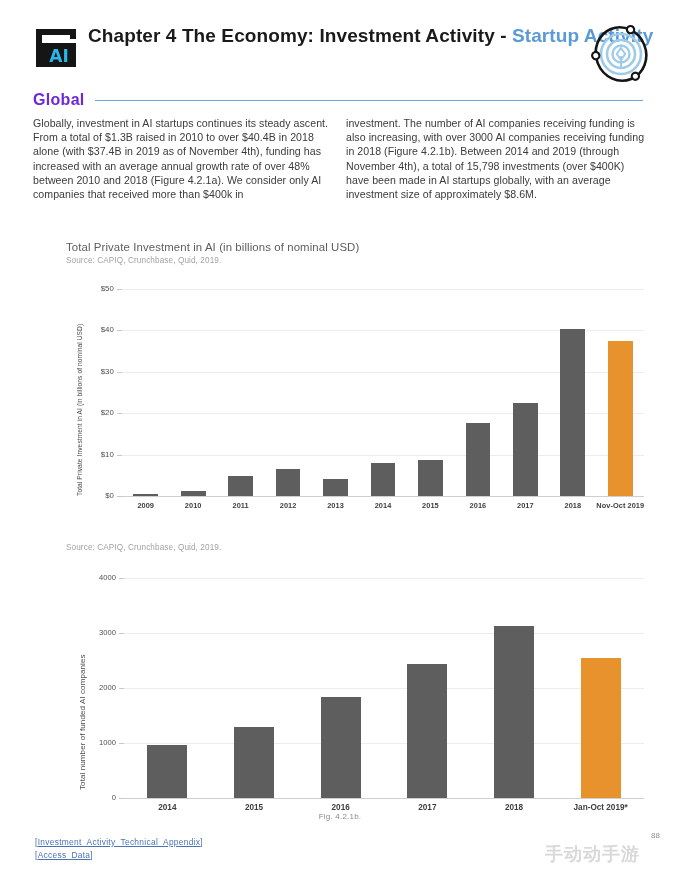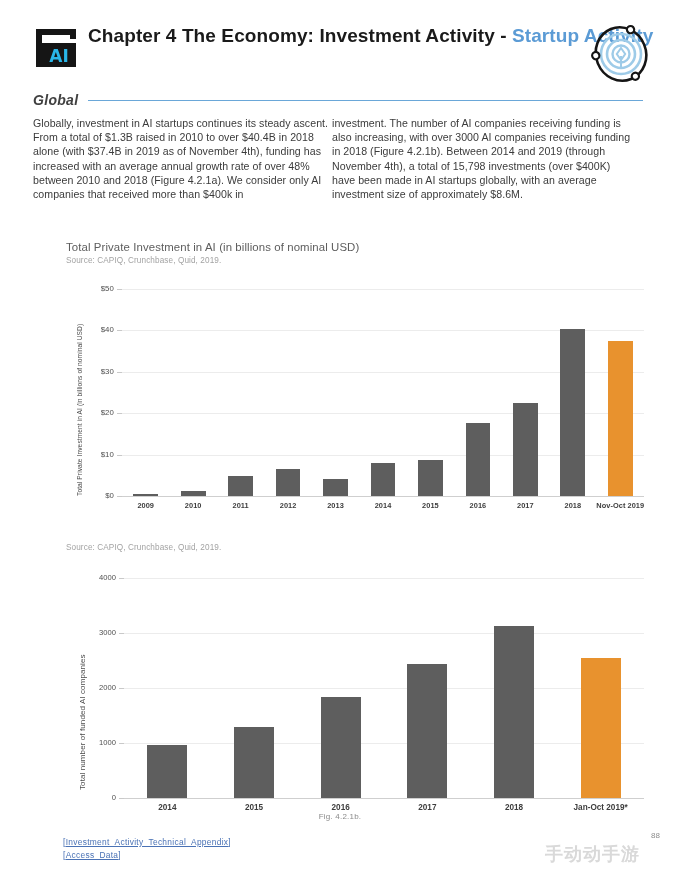--- a/index.html
+++ b/index.html
@@ -24,28 +24,28 @@
   .title-line2 {
     font-size:19px; color:#1a1a1a; letter-spacing:.1px;
     line-height:22px; white-space:nowrap; margin-top:1px;font-weight:bold;
   }
   .title-accent { color:#5b9bd5; }
   .logo-orbit { position:absolute; left:584px; top:18px; width:74px; height:72px; }
 
   
   .section-head { position:absolute; left:33px; top:89px; width:610px; height:22px; display:flex; align-items:center; }
   .section-head .label {
-    color:#404040; font-size:14px; font-weight:bold; letter-spacing:.3px; padding-right:10px;font-style:italic;
+    color:#6d28d9; font-size:16px; font-weight:bold; letter-spacing:.3px; padding-right:10px;
   }
   .section-head .rule { flex:1; height:1.6px; background:#6aa7d8; margin-top:1px; }
 
   
   .body-cols {
     position:absolute; left:33px; top:116px; width:612px;
-    display:flex; 
+    display:flex; gap:14px;
   }
   .col { width:299px; font-size:10.6px; line-height:14.2px; color:#3b3b3b; letter-spacing:.05px; }
 
   
   .chart-block { position:absolute; }
   .chart-title { font-size:11.4px; color:#5d5d5d; letter-spacing:.1px; }
   .chart-source { font-size:8.2px; color:#a3a3a3; margin-top:3px; letter-spacing:.1px; }
   .fig-caption { font-size:7.6px; color:#8a8a8a; text-align:center; letter-spacing:.2px; }
 
   .plot { position:relative; }
@@ -64,21 +64,21 @@
   .xtick {
     position:absolute; font-size:7.4px; color:#3d3d3d; font-weight:bold;
     text-align:center; letter-spacing:.05px;
   }
   .xtick2 { position:absolute; font-size:8.2px; color:#3d3d3d; font-weight:bold; text-align:center; }
   .ytick2 { position:absolute; font-size:7.6px; color:#4f4f4f; text-align:right; }
 
   
   .footer-links { position:absolute; left:35px; top:836px; }
   .flink {
-    display:block; font-size:8.4px; color:#4a72b5; letter-spacing:.3px; line-height:13px;margin-left:28px;
+    display:block; font-size:8.4px; color:#4a72b5; letter-spacing:.3px; line-height:13px;
   }
   .flink u { text-decoration: underline; }
   .page-num { position:absolute; left:660px; top:831px; font-size:8px; color:#8d8d8d; transform:translateX(-100%); }
   .watermark {
     position:absolute; left:545px; top:842px;
     font-size:18px; font-weight:bold; color:#d9d9d9;
     letter-spacing:1px; font-family:"DejaVu Sans", sans-serif;
   }
 </style>
 </head>

